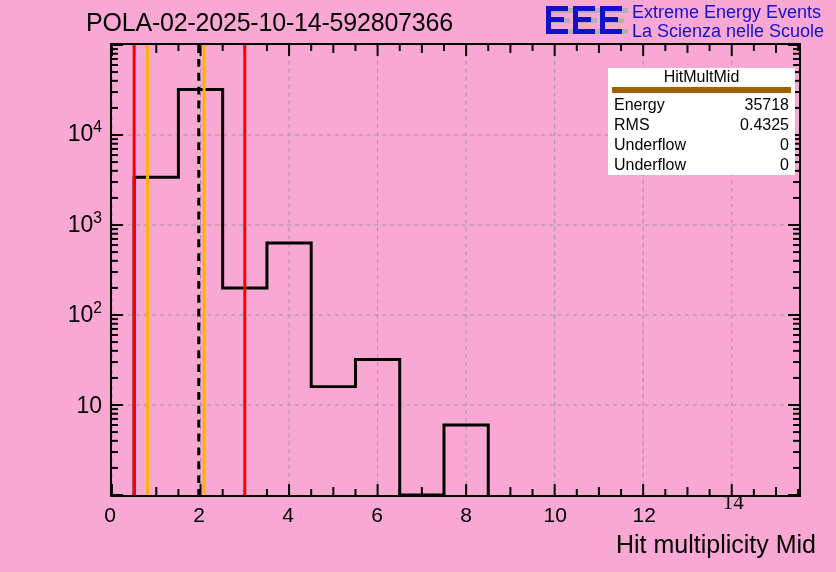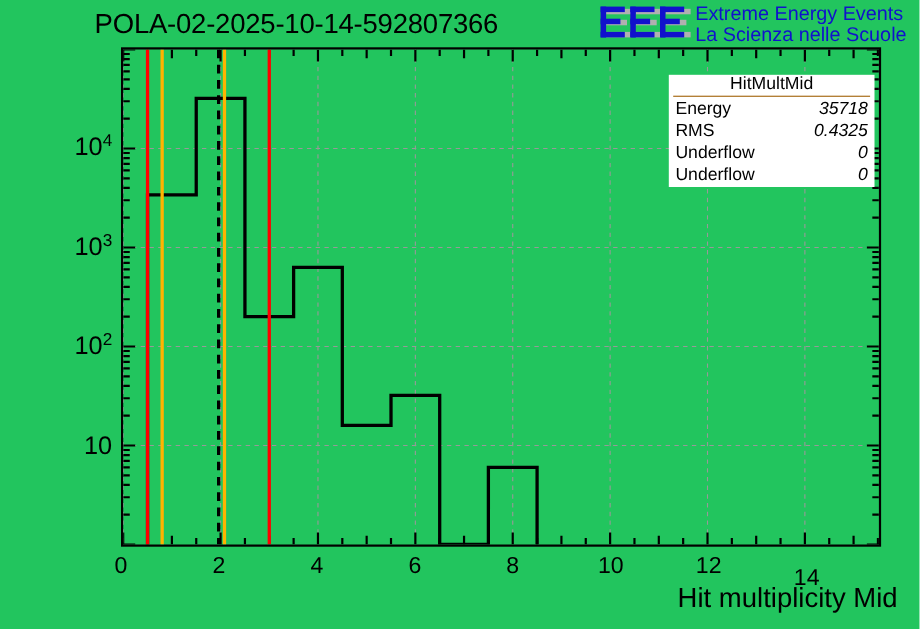--- a/index.html
+++ b/index.html
@@ -8,21 +8,21 @@
     padding: 0;
     background: #ffffff;
   }
   body {
     font-family: "Liberation Sans", sans-serif;
   }
   #root-canvas {
     position: relative;
     width: 836px;
     height: 572px;
-    background: #22c55e;
+    background: #f9a8d4;
     overflow: hidden;
   }
 
   
   #plot-title {
     position: absolute;
     left: 86px;
     top: 8px;
     font-size: 25px;
     color: #000000;
@@ -114,32 +114,32 @@
     border: 0;
     font-size: 16px;
     color: #000000;
     padding: 0;
     box-sizing: border-box;
   }
   #stats-title {
     text-align: center;
     font-size: 16px;
     padding-bottom: 1px;
-    border-bottom: 1px solid #a16207;
+    border-bottom: 6px solid #a16207;
     margin: 0 4px 2px 4px;
   }
   .stats-row {
     display: flex;
     justify-content: space-between;
     padding: 0px 6px;
     line-height: 20px;
     white-space: nowrap;
   }
   .stats-row .sk { text-align: left; }
-  .stats-row .sv { text-align: center; font-style: italic; }
+  .stats-row .sv { text-align: center; }
 </style>
 </head>
 <body>
 
 <div id="root-canvas">
 
   <div id="plot-title">POLA-02-2025-10-14-592807366</div>
 
   <div id="eee-logo">
     <svg class="eee-letters" viewBox="0 0 84 34" width="84" height="34">
@@ -368,21 +368,21 @@
     </div>
 
   <div id="xtick-labels">
       <div class="xtick-label" style="left: 110px; top: 503px;">0</div>
       <div class="xtick-label" style="left: 199.046px; top: 503px;">2</div>
       <div class="xtick-label" style="left: 288.093px; top: 503px;">4</div>
       <div class="xtick-label" style="left: 377.139px; top: 503px;">6</div>
       <div class="xtick-label" style="left: 466.186px; top: 503px;">8</div>
       <div class="xtick-label" style="left: 555.232px; top: 503px;">10</div>
       <div class="xtick-label" style="left: 644.278px; top: 503px; text-align: center;">12</div>
-      <div class="xtick-label" style="left: 733.325px; top: 514px;">14</div>
+      <div class="xtick-label" style="left: 733.325px; top: 490px; font-family: Liberation Serif, serif;">14</div>
     </div>
 
   <div id="xaxis-title">Hit multiplicity Mid</div>
 
   <div id="stats-box">
     <div id="stats-title">HitMultMid</div>
     <div id="stats-rows">
         <div class="stats-row">
           <span class="sk">Energy</span>
           <span class="sv">35718</span>

